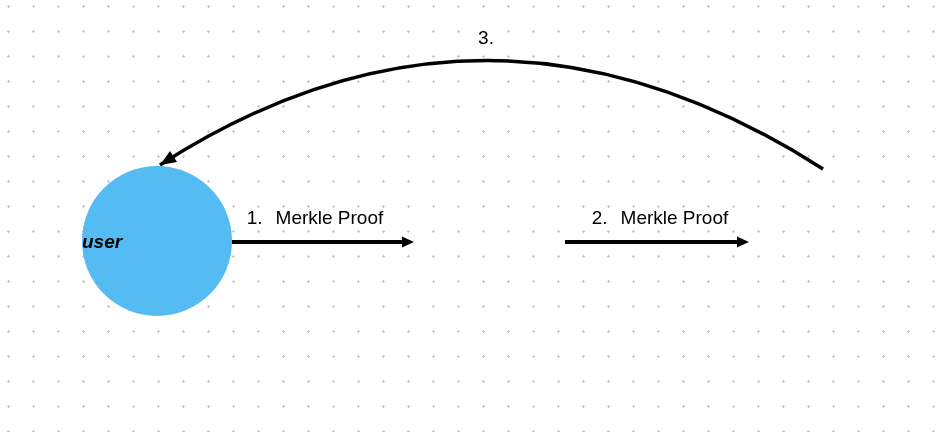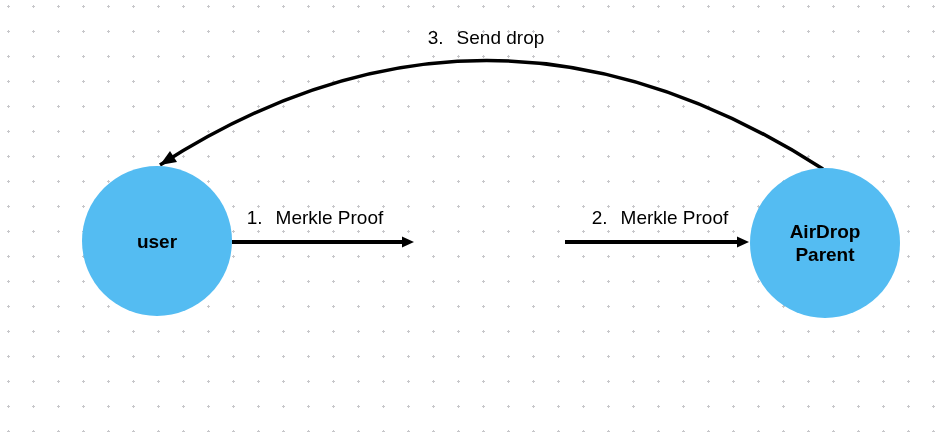--- a/index.html
+++ b/index.html
@@ -23,22 +23,22 @@
     width: 943px; height: 432px;
   }
   .node {
     position: absolute;
     width: 150px;
     height: 150px;
     border-radius: 50%;
     background: #54bcf2;
     display: flex;
     align-items: center;
-    justify-content: center;
     text-align: center;
+    font-style: italic;
   }
   .node-label {
     font-size: 19px;
     font-weight: bold;
     color: #000000;
     line-height: 23px;
     white-space: pre-line;
   }
   .edge-label {
     position: absolute;
@@ -77,33 +77,28 @@
       <path d="M 565 242 H 739" fill="none" stroke="#000000" stroke-width="4"></path>
       <polygon points="749,242 737,236.5 737,247.5" fill="#000000"></polygon>
     </g>
   </svg>
 
   <div class="node" id="node-user">
     <span class="node-label">user</span>
   </div>
 
 
-  <div class="node" id="node-parent">
-    <span class="node-label">AirDrop
-Parent</span>
-  </div>
 
   <div class="edge-label" id="edge-label-1">
     <span>1.</span>
     <span>Merkle Proof</span>
   </div>
 
   <div class="edge-label" id="edge-label-2">
     <span>2.</span>
     <span>Merkle Proof</span>
   </div>
 
   <div class="edge-label" id="edge-label-3">
     <span>3.</span>
-    <span>Send drop</span>
   </div>
 
 </div>
 
 </body></html>

